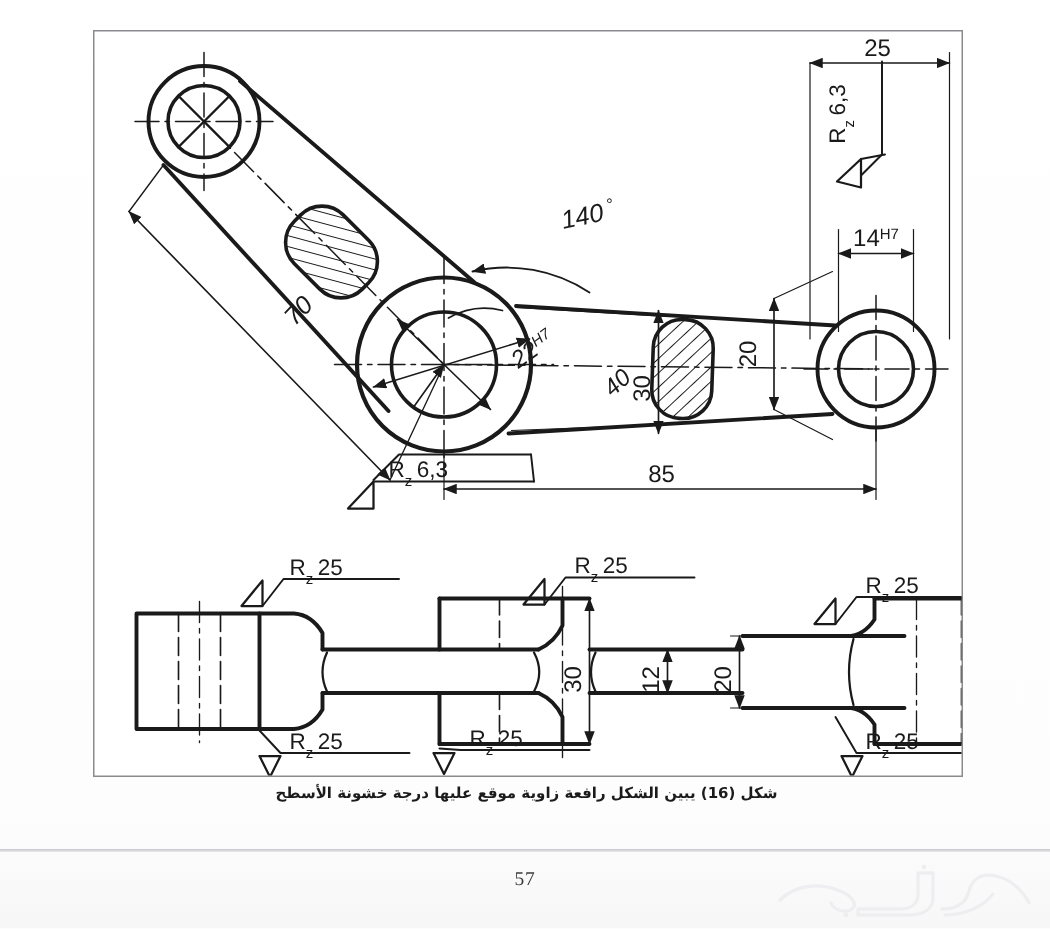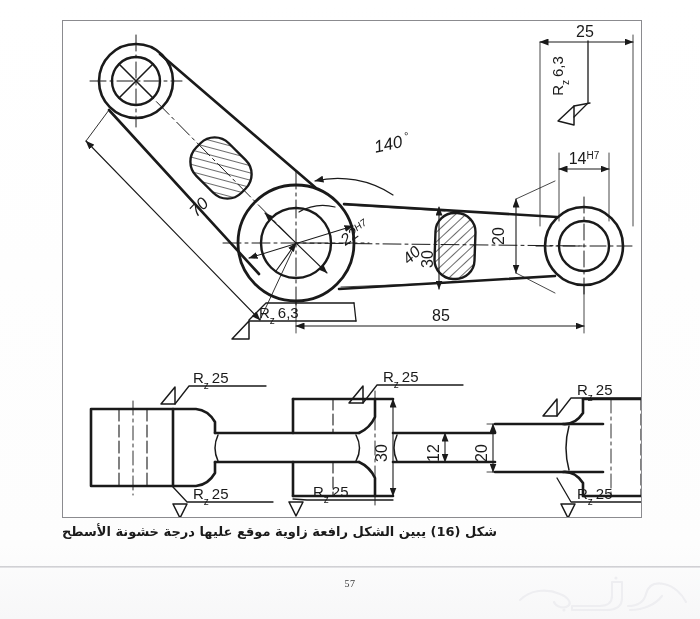--- a/index.html
+++ b/index.html
@@ -21,38 +21,38 @@
     width:578px;height:496px;
     border:1.6px solid #8b8b8f;
     background:#ffffff;
     box-shadow:0 0 0 1px #ffffff inset;
   }
   #drawing-svg{position:absolute;left:0;top:0;}
   
   #caption{
     position:absolute;
     left:62px;top:524px;width:578px;
-    text-align:left;
+    text-align:center;
     font-family:"DejaVu Sans", sans-serif;
-    font-size:13px;
+    font-size:10px;
     color:#1b1b1b;
     direction:rtl;
     white-space:nowrap;
     font-weight:600;
   }
   
   #footer-rule{
     position:absolute;left:0;top:566px;width:700px;height:2px;
     background:linear-gradient(to bottom,#c8c8cc,#e9e9ec);
   }
   #page-number{
     position:absolute;left:0;top:578px;width:700px;
     text-align:center;
     font-family:"Liberation Serif", serif;
-    font-size:10px;color:#3a3a3a;letter-spacing:.5px;
+    font-size:13px;color:#3a3a3a;letter-spacing:.5px;
   }
   #watermark{
     position:absolute;right:8px;top:576px;
     width:180px;height:40px;
     opacity:.95;
   }
   text{font-family:"Liberation Sans", sans-serif;}
 </style>
 </head>
 <body>

